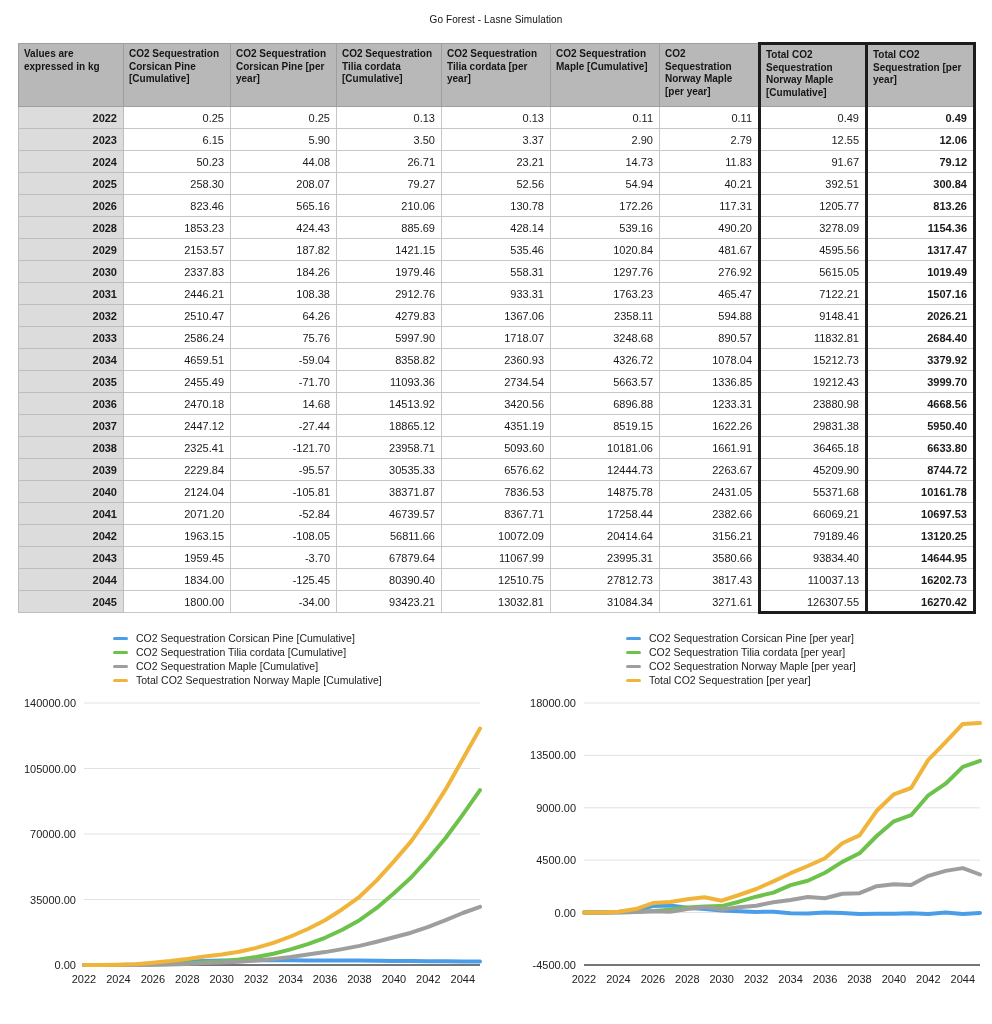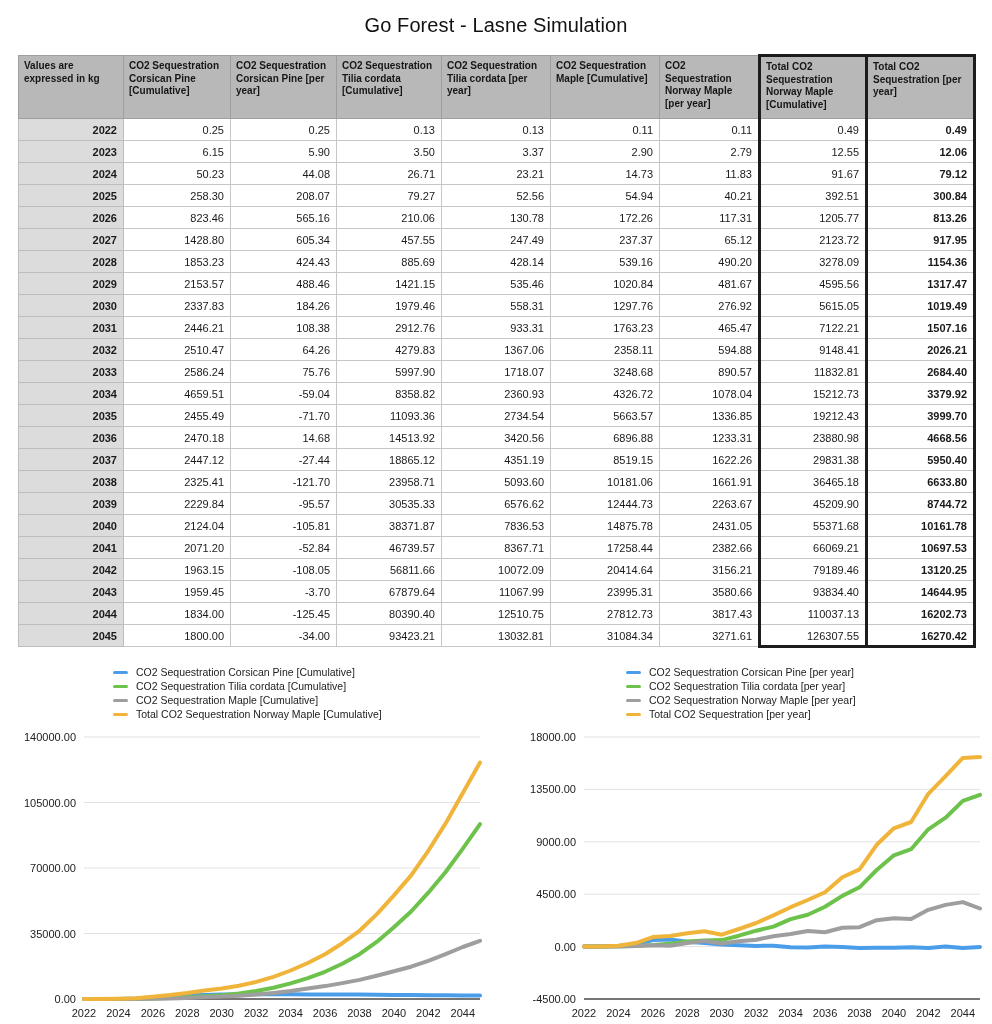--- a/index.html
+++ b/index.html
@@ -1,20 +1,20 @@
 <!DOCTYPE html>
 <html><head>
 <meta charset="utf-8">
 <style>
   * { box-sizing: border-box; }
   html, body { margin: 0; padding: 0; background: #fff; }
   body { font-family: "Liberation Sans", sans-serif; color: #1a1a1a; }
   .page { width: 992px; height: 1024px; background: #ffffff; overflow: hidden; position: relative; }
 
-  .title { text-align: center; padding-top: 14px; font-size: 20px; color: #111; letter-spacing: .1px; }
+  .title { text-align: center; padding-top: 14px; font-size: 10px; color: #111; letter-spacing: .1px; }
 
   table.sim { border-collapse: collapse; table-layout: fixed; width: 956px; margin: 17px 18px 0 18px; }
   table.sim th, table.sim td { border: 1px solid #c6c6c6; overflow: hidden; }
   table.sim th {
     background: #b8b8b8; color: #161616;
     font-size: 10px; font-weight: bold; text-align: left; vertical-align: top;
     padding: 4px 5px 2px 5px; line-height: 12.5px; height: 63px;
     border-color: #9f9f9f;
   }
   table.sim td {
@@ -108,45 +108,34 @@
           <td>823.46</td>
           <td>565.16</td>
           <td>210.06</td>
           <td>130.78</td>
           <td>172.26</td>
           <td>117.31</td>
           <td class="tca">1205.77</td>
           <td class="tcb">813.26</td>
         </tr>
         <tr>
-          <td class="year">2027</td>
-          <td>1428.80</td>
-          <td>605.34</td>
-          <td>457.55</td>
-          <td>247.49</td>
-          <td>237.37</td>
-          <td>65.12</td>
-          <td class="tca">2123.72</td>
-          <td class="tcb">917.95</td>
-        </tr>
-        <tr>
           <td class="year">2028</td>
           <td>1853.23</td>
           <td>424.43</td>
           <td>885.69</td>
           <td>428.14</td>
           <td>539.16</td>
           <td>490.20</td>
           <td class="tca">3278.09</td>
           <td class="tcb">1154.36</td>
         </tr>
         <tr>
           <td class="year">2029</td>
           <td>2153.57</td>
-          <td>488.46</td>
+          <td>187.82</td>
           <td>1421.15</td>
           <td>535.46</td>
           <td>1020.84</td>
           <td>481.67</td>
           <td class="tca">4595.56</td>
           <td class="tcb">1317.47</td>
         </tr>
         <tr>
           <td class="year">2030</td>
           <td>2337.83</td>

